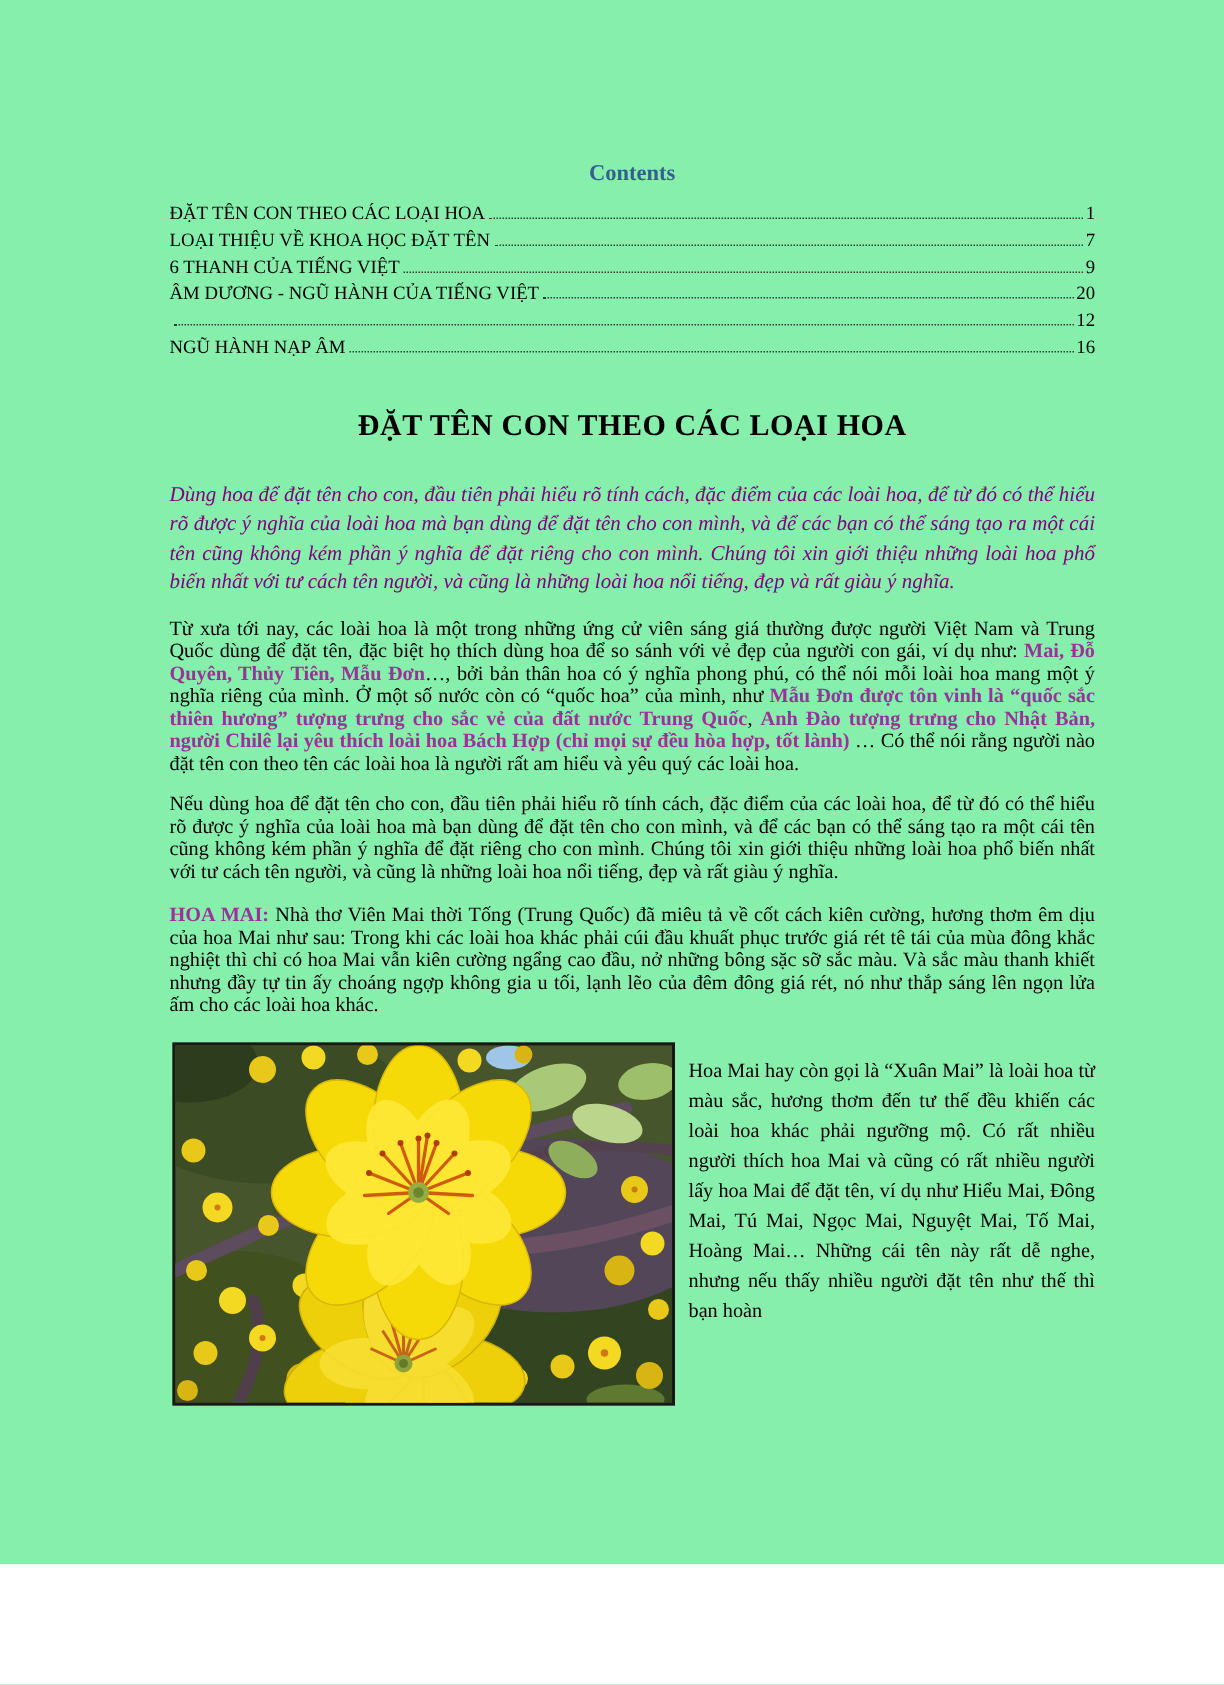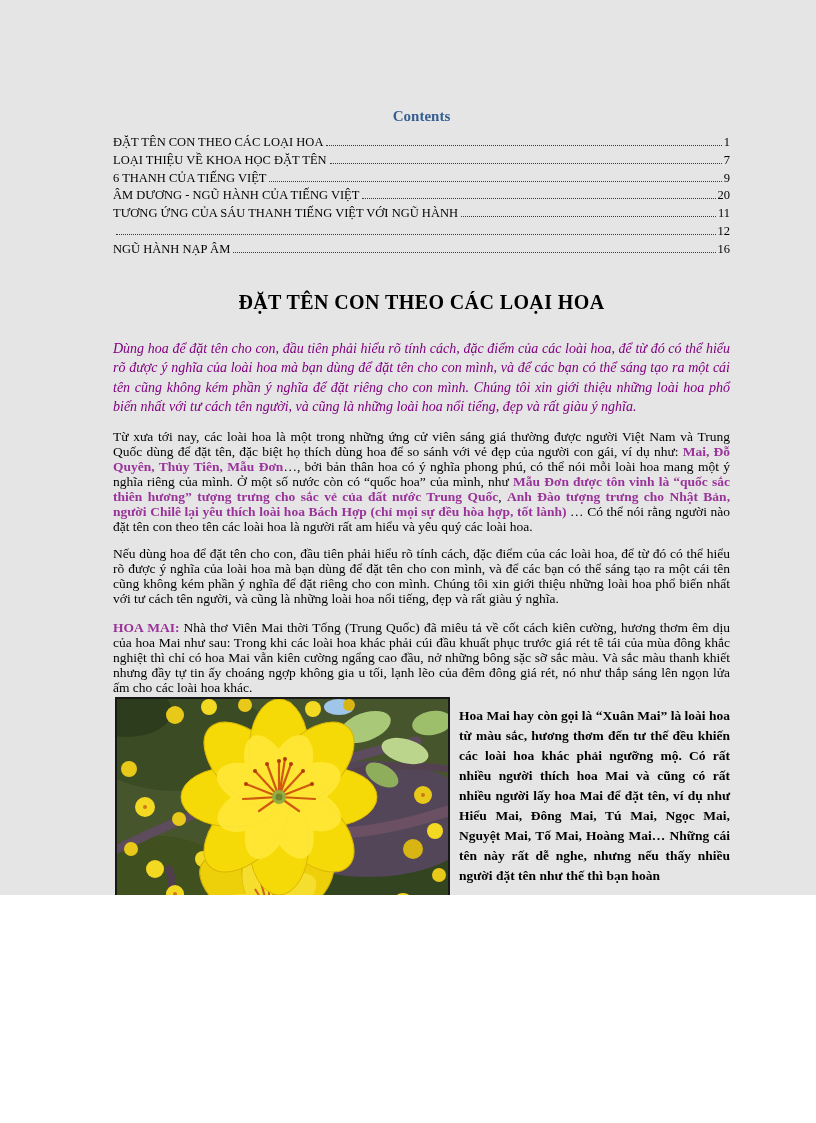--- a/index.html
+++ b/index.html
@@ -1,19 +1,19 @@
 <!DOCTYPE html>
 <html lang="vi"><head>
 <meta charset="utf-8">
 <style>
   html,body { margin:0; padding:0; background:#ffffff; }
   .page {
     position:relative;
-    width:816px; height:895px;
-    background:#e5e5e5;
+    width:816px; height:1043px;
+    background:#86efac;
     overflow:hidden;
     font-family:"Liberation Serif","DejaVu Serif",serif;
     color:#000000;
   }
   .content {
     position:absolute; left:113px; top:106px; width:617px;
   }
   
   .toc-heading {
     text-align:center; font-weight:bold; font-size:15px; line-height:20px;
@@ -40,21 +40,21 @@
   .intro {
     margin-top:24px;
     font-weight:normal; font-style:italic;
     color:#800080;
     font-size:14px; line-height:19.5px;
   }
   .para { margin-top:12px; }
   .para-gap { margin-top:14px; }
   .accent { color:#993399; font-weight:bold; }
   
-  .wrap-block { margin-top:11px;font-weight:bold; }
+  .wrap-block { margin-top:27px; }
   .wrap-block p { font-size:13.5px; line-height:20px; }
   .img-frame {
     float:left;
     width:331px; height:238px;
     border:2px solid #181818;
     margin:-9px 9px 0 2px;
     background:#44552c;
   }
   .img-frame svg { display:block; }
   
@@ -85,25 +85,20 @@
       </div>
       <div class="toc-row">
         <span class="toc-label">6 THANH CỦA TIẾNG VIỆT</span>
         <span class="toc-leader"></span>
         <span class="toc-page">9</span>
       </div>
       <div class="toc-row">
         <span class="toc-label">ÂM DƯƠNG - NGŨ HÀNH CỦA TIẾNG VIỆT</span>
         <span class="toc-leader"></span>
         <span class="toc-page">20</span>
-      </div>
-      <div class="toc-row">
-        <span class="toc-label">TƯƠNG ỨNG CỦA SÁU THANH TIẾNG VIỆT VỚI NGŨ HÀNH</span>
-        <span class="toc-leader"></span>
-        <span class="toc-page">11</span>
       </div>
       <div class="toc-row">
         <span class="toc-leader"></span>
         <span class="toc-page">12</span>
       </div>
       <div class="toc-row">
         <span class="toc-label">NGŨ HÀNH NẠP ÂM</span>
         <span class="toc-leader"></span>
         <span class="toc-page">16</span>
       </div>

